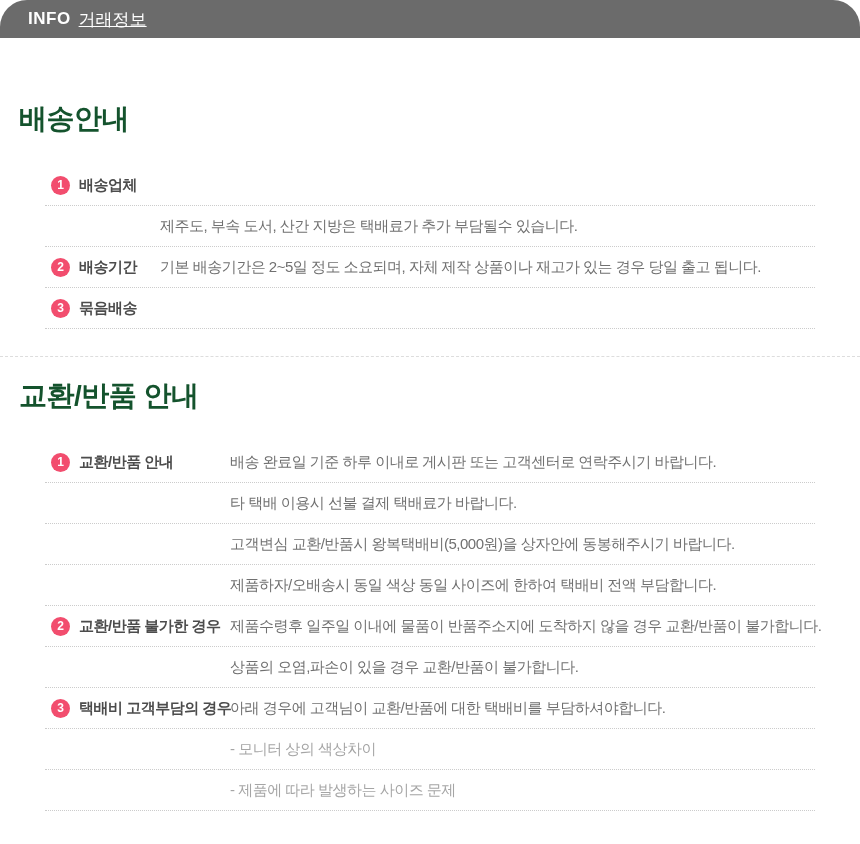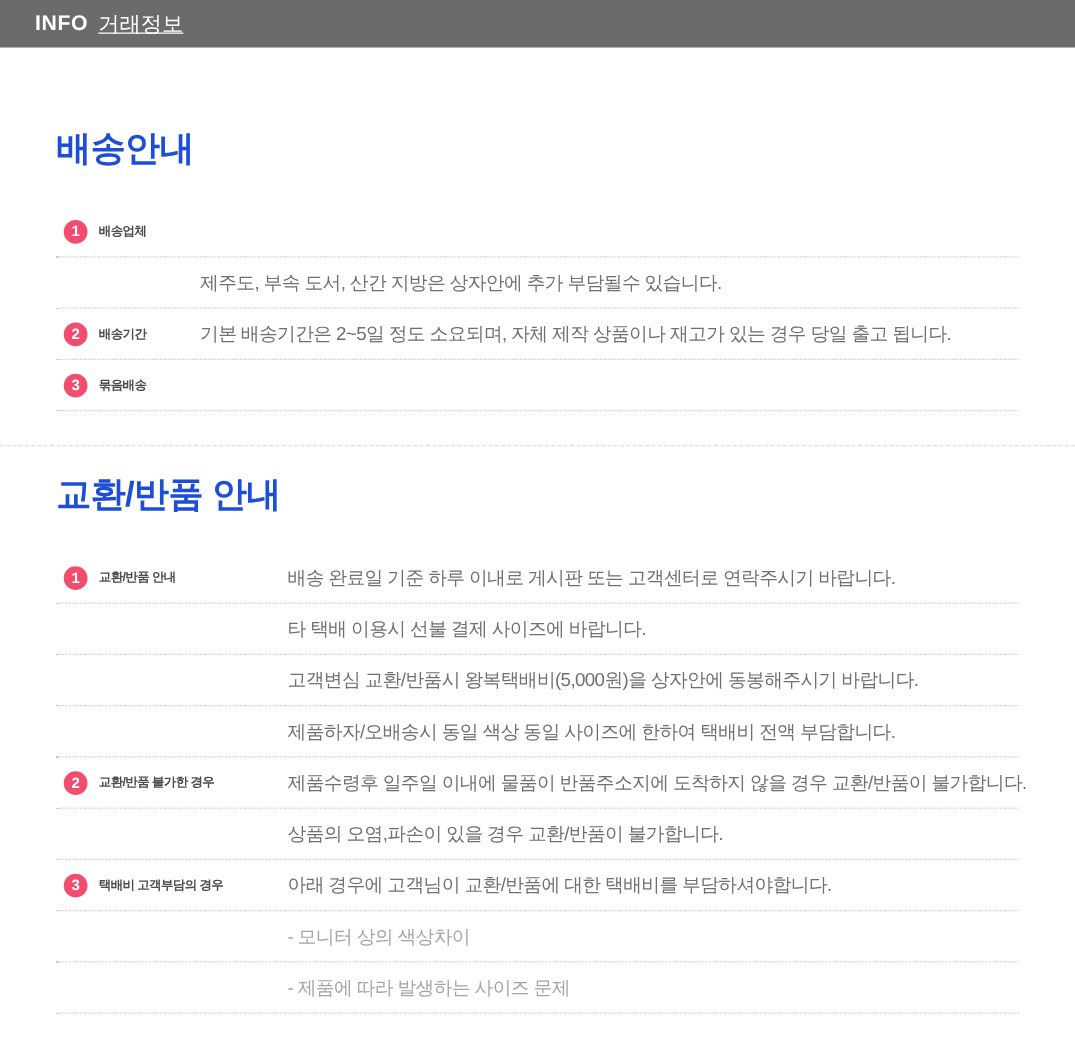--- a/index.html
+++ b/index.html
@@ -7,20 +7,21 @@
     padding: 0;
     background: #ffffff;
     font-family: "Liberation Sans", "DejaVu Sans", sans-serif;
   }
   .page {
     position: relative;
     width: 860px;
     height: 844px;
     background: #ffffff;
     overflow: hidden;
+    border-radius: 27px;
   }
   .info-header {
     height: 38px;
     background: #6b6b6b;
     display: flex;
     align-items: center;
     padding-left: 28px;
     color: #ffffff;
   }
   .info-header .badge-word {
@@ -28,25 +29,25 @@
     font-size: 17px;
     letter-spacing: 0.5px;
   }
   .info-header .header-title {
     font-weight: 500;
     font-size: 17px;
     margin-left: 8px;
     text-decoration: underline;
   }
   .section-title {
-    margin: 0 0 0 45px;
+    margin: 0 0 0 19px;
     font-size: 28px;
     line-height: 36px;
     font-weight: 600;
-    color: #1d4ed8;
+    color: #14532d;
     letter-spacing: -0.5px;
   }
   .section-title.first { padding-top: 63px; }
   .section-title.second { padding-top: 21px; }
   .rows {
     width: 770px;
     margin: 28px 45px 0 45px;
   }
   .row {
     display: flex;
@@ -71,21 +72,21 @@
     color: #ffffff;
     font-size: 12px;
     font-weight: 700;
     display: inline-flex;
     align-items: center;
     justify-content: center;
     margin-right: 9px;
     flex: 0 0 auto;
   }
   .row-label {
-    font-size: 10px;
+    font-size: 15px;
     font-weight: 700;
     color: #4c4c4c;
     letter-spacing: -0.5px;
     white-space: nowrap;
   }
   .row-value {
     font-size: 15px;
     color: #707070;
     letter-spacing: -0.5px;
     white-space: nowrap;
@@ -112,21 +113,21 @@
 
   <div class="rows sec1">
     <div class="row">
       <div class="label-cell">
         <span class="num-badge">1</span>
         <span class="row-label">배송업체</span>
       </div>
     </div>
     <div class="row">
       <div class="label-cell"></div>
-      <span class="row-value">제주도, 부속 도서, 산간 지방은 상자안에 추가 부담될수 있습니다.</span>
+      <span class="row-value">제주도, 부속 도서, 산간 지방은 택배료가 추가 부담될수 있습니다.</span>
     </div>
     <div class="row">
       <div class="label-cell">
         <span class="num-badge">2</span>
         <span class="row-label">배송기간</span>
       </div>
       <span class="row-value">기본 배송기간은 2~5일 정도 소요되며, 자체 제작 상품이나 재고가 있는 경우 당일 출고 됩니다.</span>
     </div>
     <div class="row">
       <div class="label-cell">
@@ -143,21 +144,21 @@
   <div class="rows sec2">
     <div class="row">
       <div class="label-cell">
         <span class="num-badge">1</span>
         <span class="row-label">교환/반품 안내</span>
       </div>
       <span class="row-value">배송 완료일 기준 하루 이내로 게시판 또는 고객센터로 연락주시기 바랍니다.</span>
     </div>
     <div class="row">
       <div class="label-cell"></div>
-      <span class="row-value">타 택배 이용시 선불 결제 사이즈에 바랍니다.</span>
+      <span class="row-value">타 택배 이용시 선불 결제 택배료가 바랍니다.</span>
     </div>
     <div class="row">
       <div class="label-cell"></div>
       <span class="row-value">고객변심 교환/반품시 왕복택배비(5,000원)을 상자안에 동봉해주시기 바랍니다.</span>
     </div>
     <div class="row">
       <div class="label-cell"></div>
       <span class="row-value">제품하자/오배송시 동일 색상 동일 사이즈에 한하여 택배비 전액 부담합니다.</span>
     </div>
     <div class="row">

